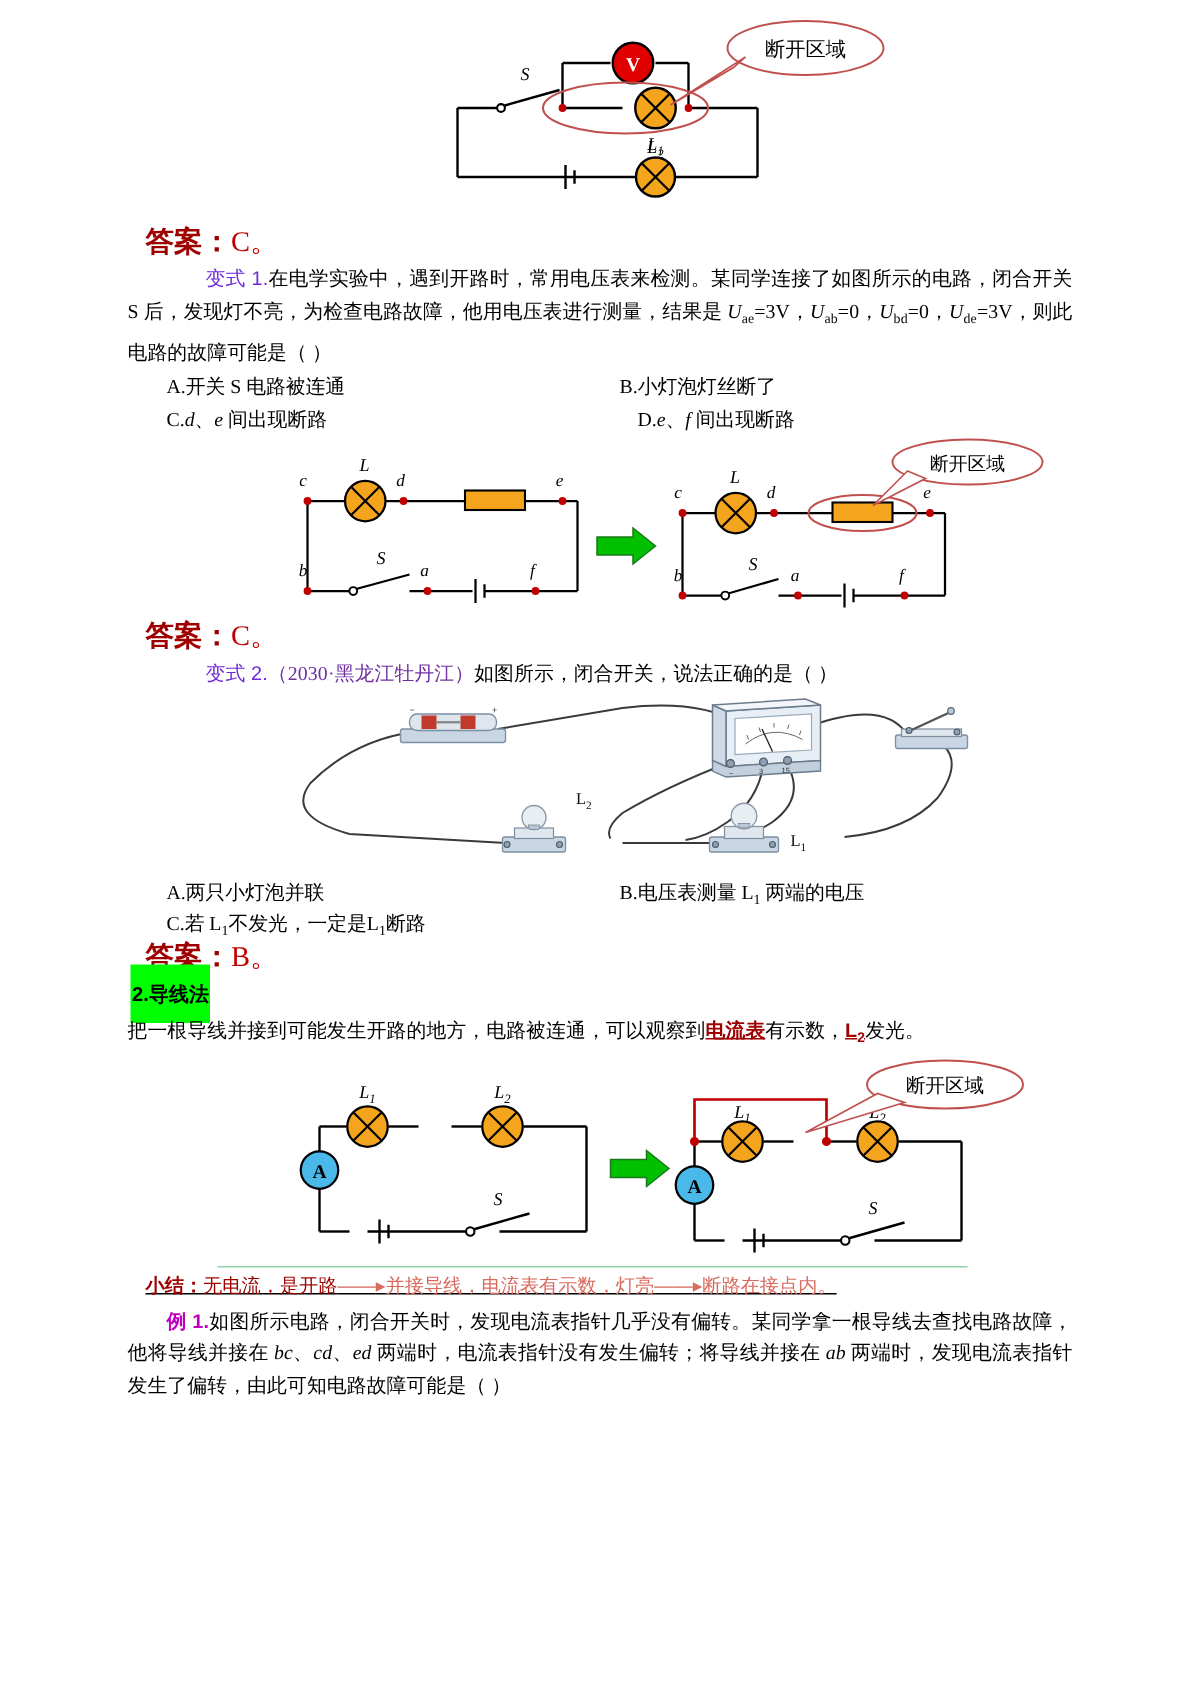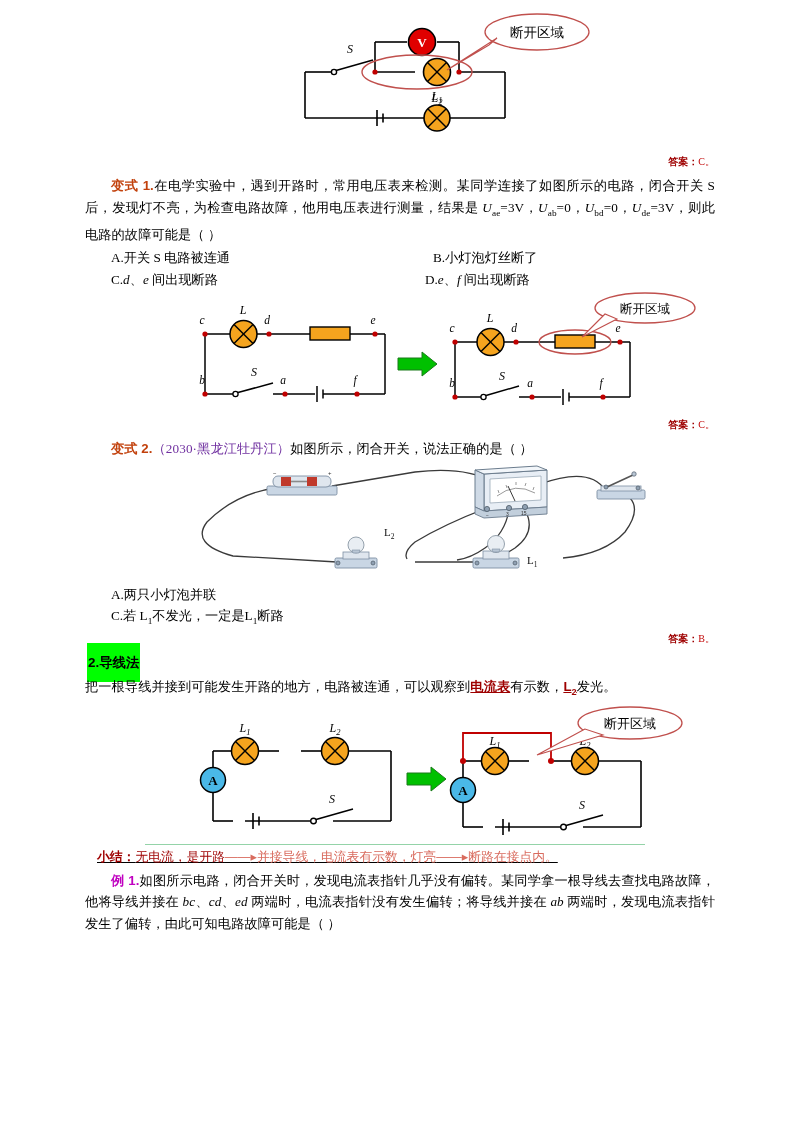--- a/index.html
+++ b/index.html
@@ -34,59 +34,59 @@
   .para {
     font-size: 13.2px;
     line-height: 21.5px;
     text-align: justify;
     margin: 0;
     letter-spacing: 0.1px;
   }
   .indent { text-indent: 26px; }
 
   .ans-line {
-    font-size: 10px;
+    font-size: 19px;
     line-height: 21px;
     margin: 0;
     text-indent: 12px;
-    text-align: right;
   }
   .ans-label {
     color: #9e0000;
     font-weight: bold;
     font-family: "Liberation Sans", sans-serif;
   }
   .ans-val {
     color: #c00000;
     font-family: "Liberation Serif", serif;
   }
 
   .bianshi {
-    color: #c2410c;
-    font-weight: bold;
+    color: #6d28d9;
+    font-weight: normal;
     font-family: "Liberation Sans", sans-serif;
+    margin-left: 26px;
   }
   .src {
     color: #7030a0;
     font-family: "Liberation Serif", serif;
   }
   .li-label {
     color: #c000c0;
     font-weight: bold;
     font-family: "Liberation Sans", sans-serif;
   }
 
   .opts {
     position: relative;
     font-size: 13.2px;
     line-height: 21.5px;
     height: 21.5px;
   }
   .opt-a { position: absolute; left: 26px; top: 0; }
-  .opt-b { position: absolute; left: 348px; top: 0; }
+  .opt-b { position: absolute; left: 328px; top: 0; }
 
   .sec-head {
     font-size: 13.4px;
     line-height: 20px;
     font-weight: bold;
     font-family: "Liberation Sans", sans-serif;
     color: #000000;
   }
   .sec-head span.hl {
     background: #00ff00;
@@ -398,20 +398,21 @@
         <path d="M407,87 L415,87 L414,90 L408,90 Z" fill="#b9c6d4" stroke="#7d8fa3" stroke-width="0.6"></path>
         <circle cx="392" cy="101" r="2" fill="#8fa0b2" stroke="#4d5a67" stroke-width="0.7"></circle>
         <circle cx="430" cy="101" r="2" fill="#8fa0b2" stroke="#4d5a67" stroke-width="0.7"></circle>
       </g>
       <text x="442" y="102" font-size="11" font-family="'Liberation Serif',serif" fill="#111"><tspan>L</tspan><tspan dy="3" font-size="7.5">1</tspan></text>
     </svg>
   </div>
 
   <div class="opts" style="margin-top:10px;">
     <span class="opt-a">A.两只小灯泡并联</span>
+    <span class="opt-b"><span>B.电压表测量 L</span><sub>1</sub><span> 两端的电压</span></span>
   </div>
   <div class="opts">
     <span class="opt-a"><span>C.若 L</span><sub>1</sub><span>不发光，一定是L</span><sub>1</sub><span>断路</span></span>
   </div>
 
   <p class="ans-line" style="margin-top:1px;">
     <span class="ans-label">答案：</span><span class="ans-val">B。</span>
   </p>
 
   <p class="sec-head" style="margin:4px 0 0 2px;">

